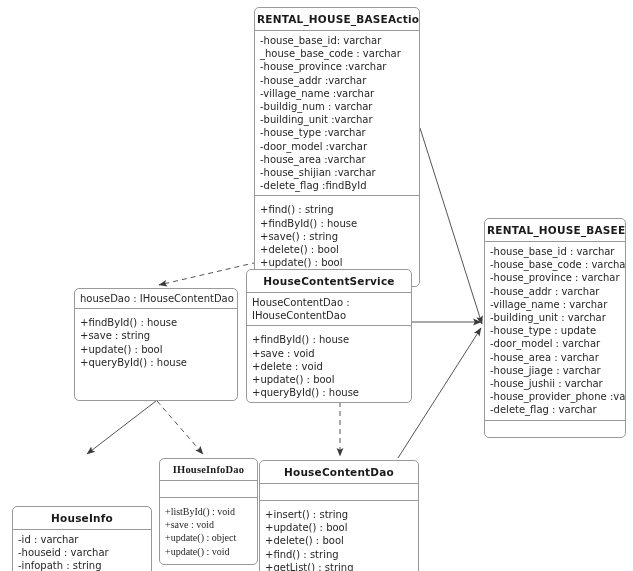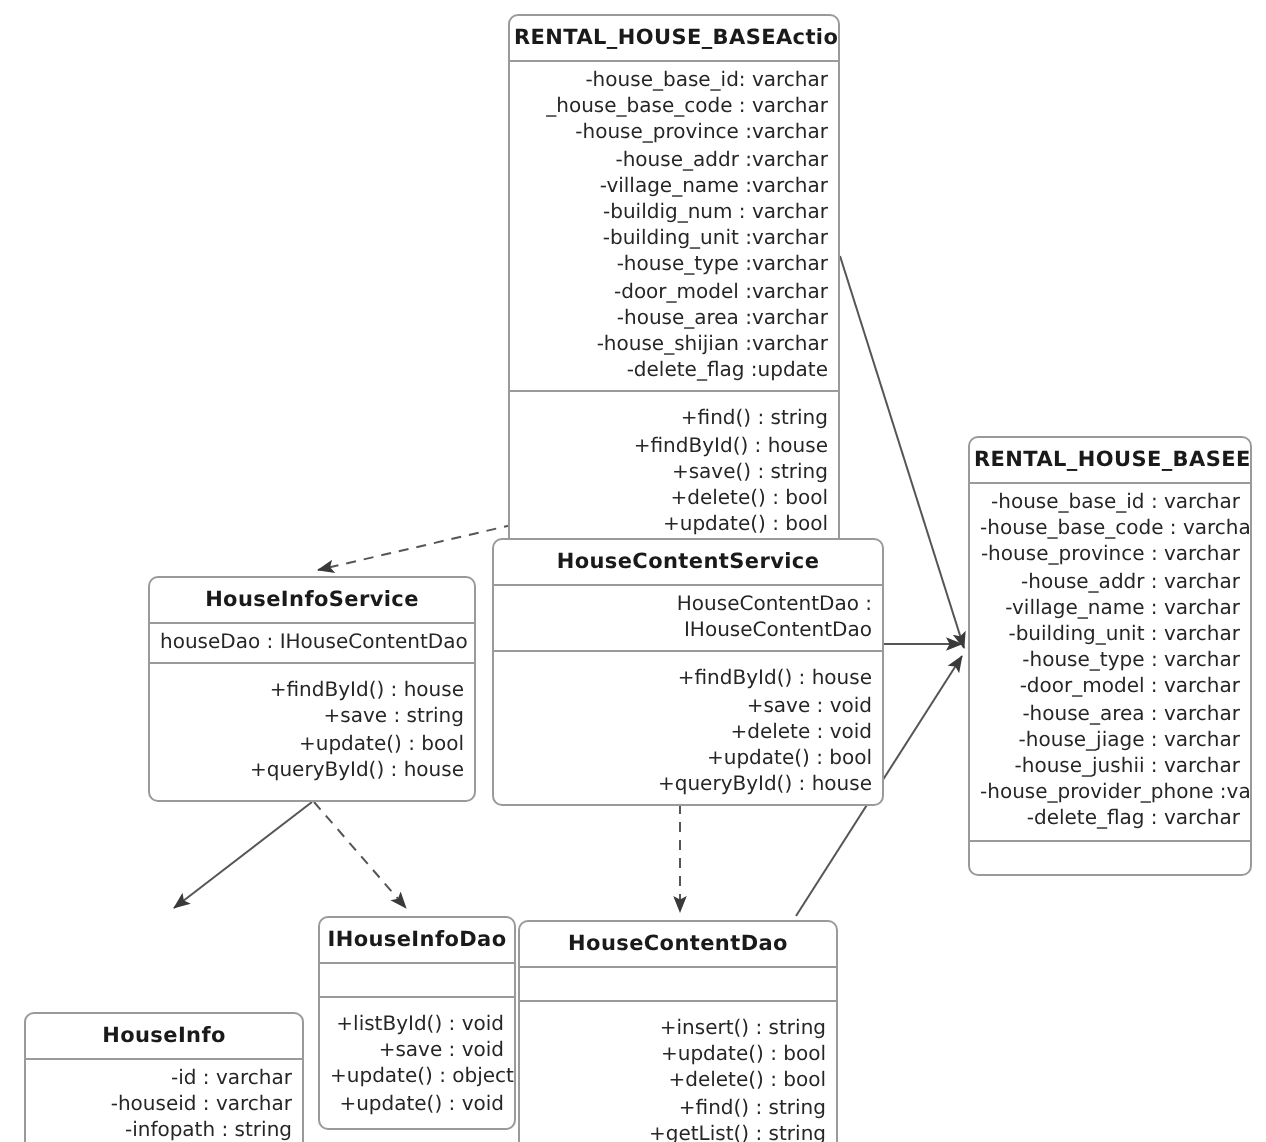--- a/index.html
+++ b/index.html
@@ -51,21 +51,20 @@
   }
   .uml-section.empty {
     padding: 0;
     height: 16px;
   }
   .uml-row {
     font-size: 10px;
     color: #262626;
     line-height: 13.2px;
     white-space: nowrap;
-    text-align: right;
   }
   .pad-top {
     padding-top: 7px;
   }
 </style>
 </head>
 <body>
 
 <div id="canvas">
 
@@ -97,69 +96,68 @@
         <div class="uml-row">_house_base_code : varchar</div>
         <div class="uml-row">-house_province :varchar</div>
         <div class="uml-row">-house_addr :varchar</div>
         <div class="uml-row">-village_name :varchar</div>
         <div class="uml-row">-buildig_num : varchar</div>
         <div class="uml-row">-building_unit :varchar</div>
         <div class="uml-row">-house_type :varchar</div>
         <div class="uml-row">-door_model  :varchar</div>
         <div class="uml-row">-house_area :varchar</div>
         <div class="uml-row">-house_shijian :varchar</div>
-        <div class="uml-row">-delete_flag :update</div>
+        <div class="uml-row">-delete_flag :findById</div>
       </div>
     <div class="uml-section last pad-top">
         <div class="uml-row">+find()  : string</div>
         <div class="uml-row">+findById() :  house</div>
         <div class="uml-row">+save() : string</div>
         <div class="uml-row">+delete() : bool</div>
         <div class="uml-row">+update() : bool</div>
         <div class="uml-row">+js() : string</div>
       </div>
   </div>
 
   <div class="uml-class" id="cls-1" style="left: 484px; top: 218px; width: 142px; min-height: 207px;">
     <div class="uml-title">RENTAL_HOUSE_BASEEntity</div>
     <div class="uml-section">
         <div class="uml-row">-house_base_id : varchar</div>
         <div class="uml-row">-house_base_code : varchar</div>
         <div class="uml-row">-house_province : varchar</div>
         <div class="uml-row">-house_addr : varchar</div>
         <div class="uml-row">-village_name : varchar</div>
         <div class="uml-row">-building_unit : varchar</div>
-        <div class="uml-row">-house_type : varchar</div>
+        <div class="uml-row">-house_type : update</div>
         <div class="uml-row">-door_model : varchar</div>
         <div class="uml-row">-house_area : varchar</div>
         <div class="uml-row">-house_jiage : varchar</div>
         <div class="uml-row">-house_jushii : varchar</div>
         <div class="uml-row">-house_provider_phone :varchar</div>
         <div class="uml-row">-delete_flag : varchar</div>
       </div>
     <div class="uml-section last empty"></div>
   </div>
 
-  <div class="uml-class" id="cls-2" style="left: 246px; top: 269px; width: 196px; min-height: 133px;">
+  <div class="uml-class" id="cls-2" style="left: 246px; top: 269px; width: 166px; min-height: 133px;">
     <div class="uml-title">HouseContentService</div>
     <div class="uml-section">
         <div class="uml-row">HouseContentDao :</div>
         <div class="uml-row">IHouseContentDao</div>
       </div>
     <div class="uml-section last pad-top">
         <div class="uml-row">+findById() : house</div>
         <div class="uml-row">+save : void</div>
         <div class="uml-row">+delete : void</div>
         <div class="uml-row">+update() : bool</div>
         <div class="uml-row">+queryById() : house</div>
       </div>
   </div>
 
   <div class="uml-class" id="cls-3" style="left: 74px; top: 288px; width: 164px; min-height: 113px;">
-    <div class="uml-title">HouseInfoService</div>
     <div class="uml-section">
         <div class="uml-row">houseDao : IHouseContentDao</div>
       </div>
     <div class="uml-section last pad-top">
         <div class="uml-row">+findById() : house</div>
         <div class="uml-row">+save : string</div>
         <div class="uml-row">+update() : bool</div>
         <div class="uml-row">+queryById() : house</div>
       </div>
   </div>
@@ -167,21 +165,21 @@
   <div class="uml-class" id="cls-4" style="left: 12px; top: 458px; width: 140px; min-height: 76px; margin-top: 48px;">
     <div class="uml-title">HouseInfo</div>
     <div class="uml-section">
         <div class="uml-row">-id : varchar</div>
         <div class="uml-row">-houseid : varchar</div>
         <div class="uml-row">-infopath : string</div>
       </div>
     <div class="uml-section last empty"></div>
   </div>
 
-  <div class="uml-class" id="cls-5" style="left: 159px; top: 458px; width: 99px; min-height: 107px;">
+  <div class="uml-class" id="cls-5" style="left: 159px; top: 458px; width: 99px; min-height: 107px; font-family: Liberation Serif, serif;">
     <div class="uml-title">IHouseInfoDao</div>
     <div class="uml-section empty"></div>
     <div class="uml-section last pad-top">
         <div class="uml-row">+listById() : void</div>
         <div class="uml-row">+save : void</div>
         <div class="uml-row">+update() : object</div>
         <div class="uml-row">+update() : void</div>
       </div>
   </div>
 

